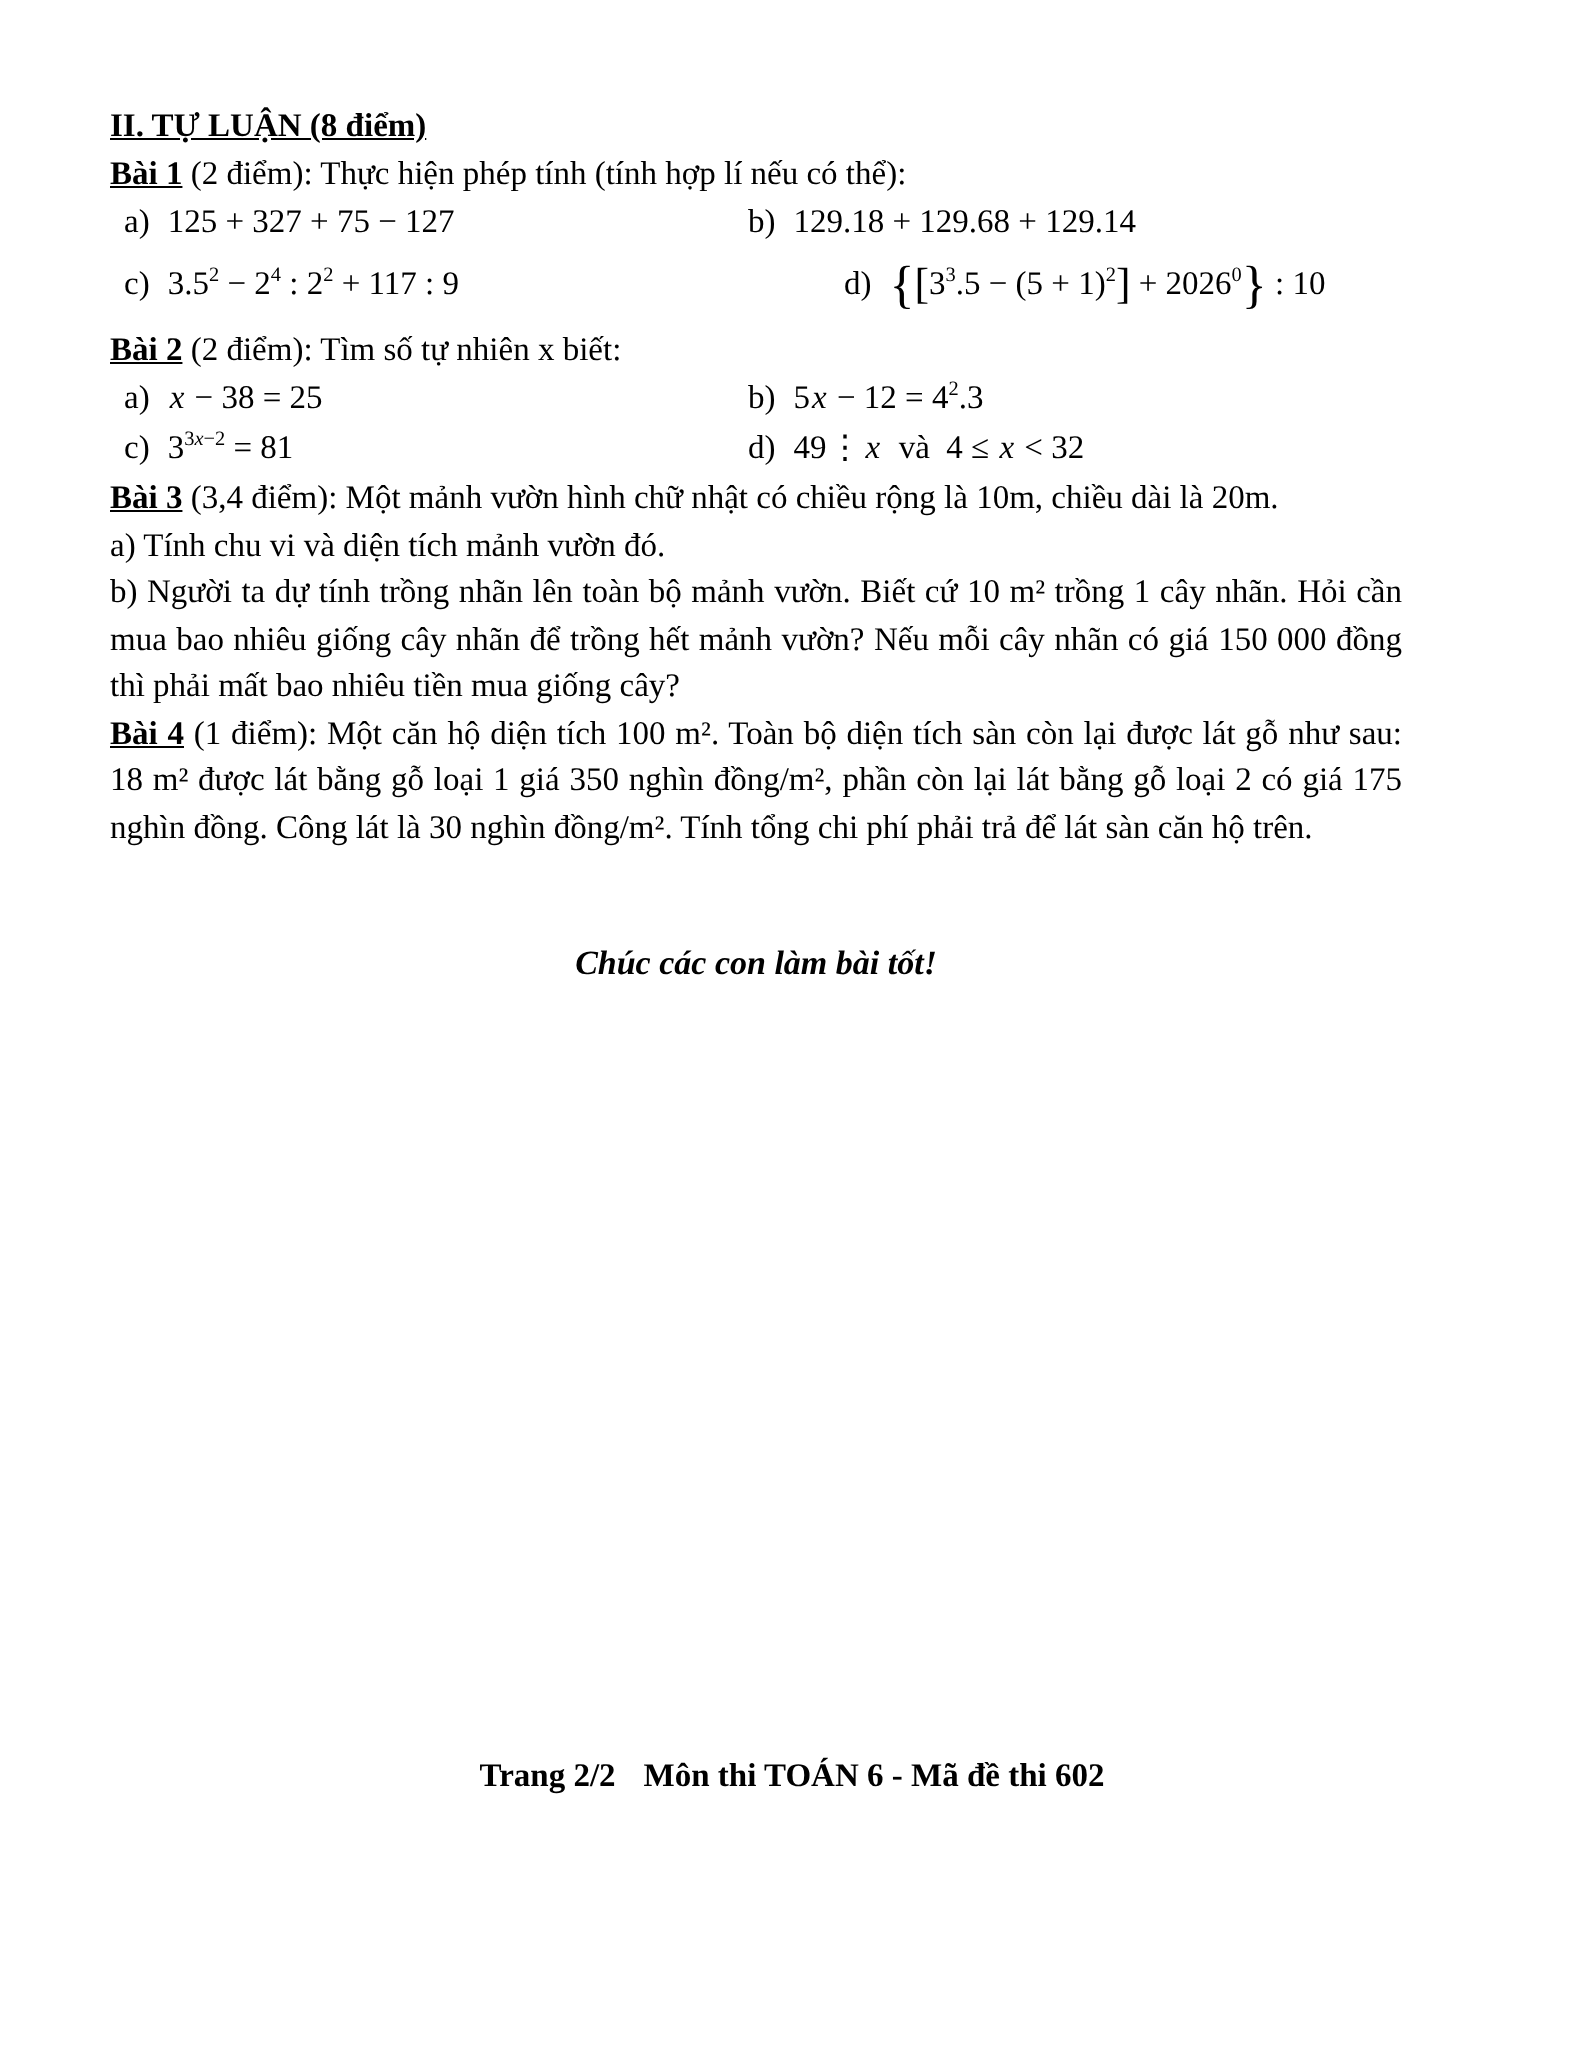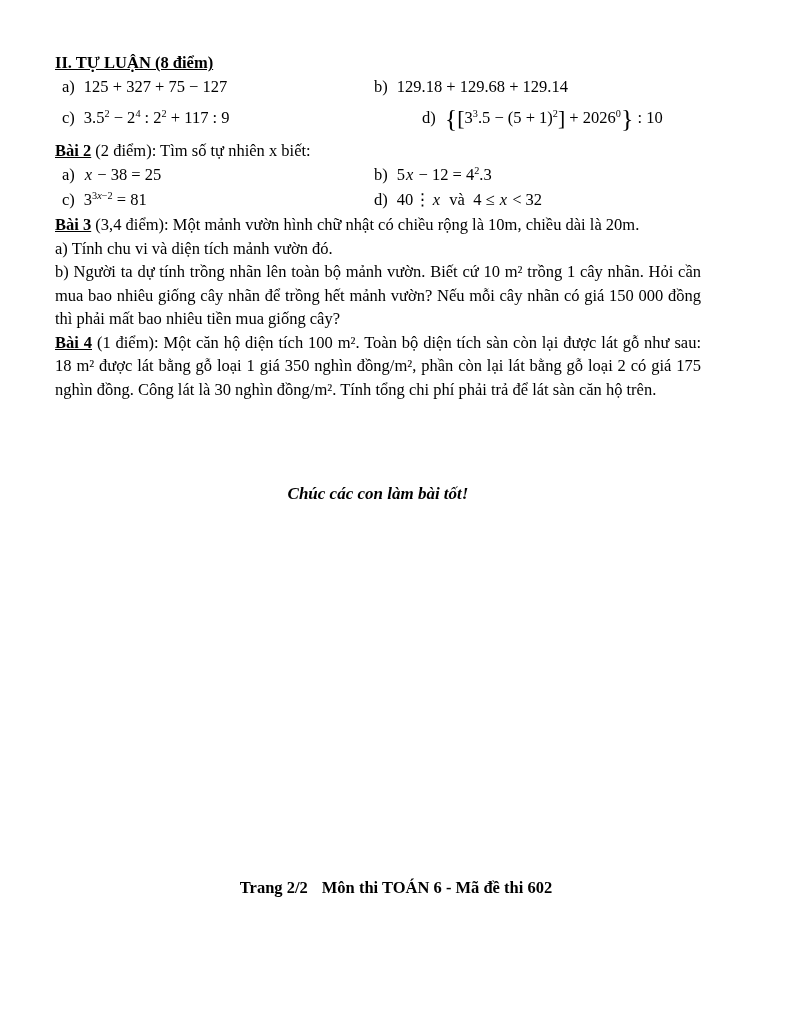--- a/index.html
+++ b/index.html
@@ -26,38 +26,41 @@
   .lbl { margin-right:9px; }
   .math sup, .math5 sup { font-size:62%; line-height:0; vertical-align:super; letter-spacing:0; }
   .math i, .math5 i { font-style:italic; padding:0 1px; }
   .it { font-style:italic; }
   .brace { font-size:158%; vertical-align:-0.16em; line-height:0; }
   .brack { font-size:132%; vertical-align:-0.10em; line-height:0; }
   .vd { padding:0 1px; }
   .para { line-height:23.5px; }
   .para.j { text-align:justify; }
   .wish {
-    margin-top:81px; text-align:center;
+    margin-top:45px; text-align:center;
     font-weight:bold; font-style:italic; font-size:17px;
   }
   .footer {
     position:absolute; top:876px; left:0; width:792px;
     text-align:center; font-weight:bold; font-size:16.5px;
   }
   .footer span { margin:15px 7px; }
 </style>
 </head>
 <body>
 
 <div class="page">
 
   <div class="line">
     <span class="bu">II. TỰ LUẬN (8 điểm)</span>
   </div>
 
+  <div class="line">
+    <span class="bu">Bài 1</span><span> (2 điểm): Thực hiện phép tính (tính hợp lí nếu có thể):</span>
+  </div>
   <div class="row2">
     <div class="eq">
       <span class="lbl">a)</span><span class="math"><span>125 + 327 + 75 − 127</span></span>
     </div>
     <div class="eq">
       <span class="lbl">b)</span><span class="math"><span>129.18 + 129.68 + 129.14</span></span>
     </div>
   </div>
   <div class="row2 tall">
     <div class="eq">
@@ -77,21 +80,21 @@
     </div>
     <div class="eq">
       <span class="lbl">b)</span><span class="math"><span>5</span><i>x</i><span> − 12 = 4</span><sup>2</sup><span>.3</span></span>
     </div>
   </div>
   <div class="row2 med">
     <div class="eq">
       <span class="lbl">c)</span><span class="math"><span>3</span><sup>3</sup><sup class="it">x</sup><sup>−2</sup><span> = 81</span></span>
     </div>
     <div class="eq">
-      <span class="lbl">d)</span><span class="math"><span>40</span><span class="vd">⋮</span><i>x</i><span>&nbsp; và &nbsp;4 ≤ </span><i>x</i><span> &lt; 32</span></span>
+      <span class="lbl">d)</span><span class="math"><span>49</span><span class="vd">⋮</span><i>x</i><span>&nbsp; và &nbsp;4 ≤ </span><i>x</i><span> &lt; 32</span></span>
     </div>
   </div>
 
   <p class="para j">
     <span class="bu">Bài 3</span><span> (3,4 điểm): Một mảnh vườn hình chữ nhật có chiều rộng là 10m, chiều dài là 20m.</span>
   </p>
   <p class="para">a) Tính chu vi và diện tích mảnh vườn đó.</p>
   <p class="para j">b) Người ta dự tính trồng nhãn lên toàn bộ mảnh vườn. Biết cứ 10 m² trồng 1 cây nhãn. Hỏi cần mua bao nhiêu giống cây nhãn để trồng hết mảnh vườn? Nếu mỗi cây nhãn có giá 150 000 đồng thì phải mất bao nhiêu tiền mua giống cây?</p>
 
   <p class="para j">

